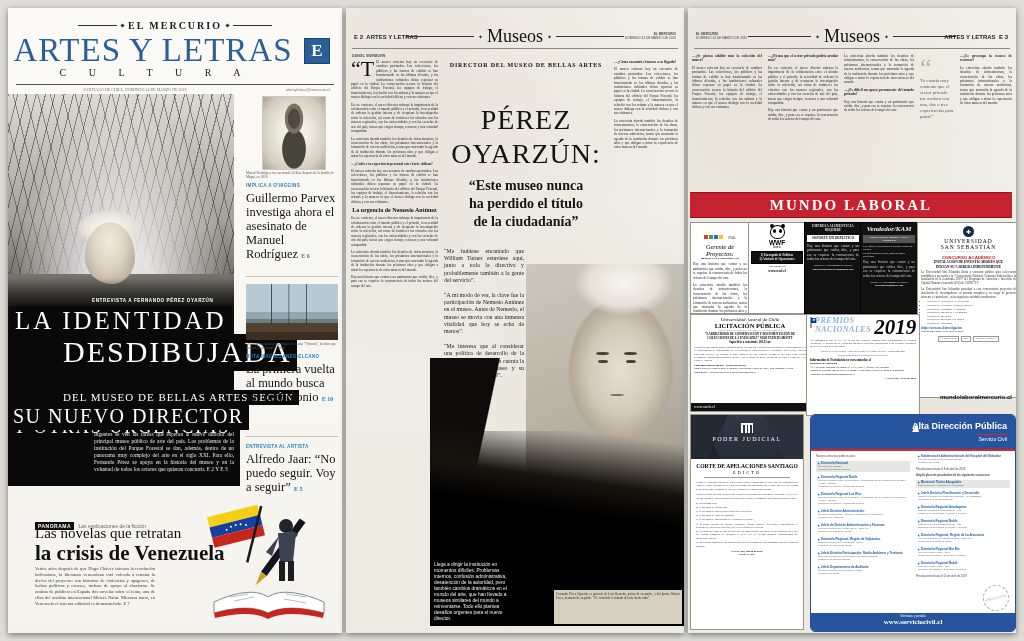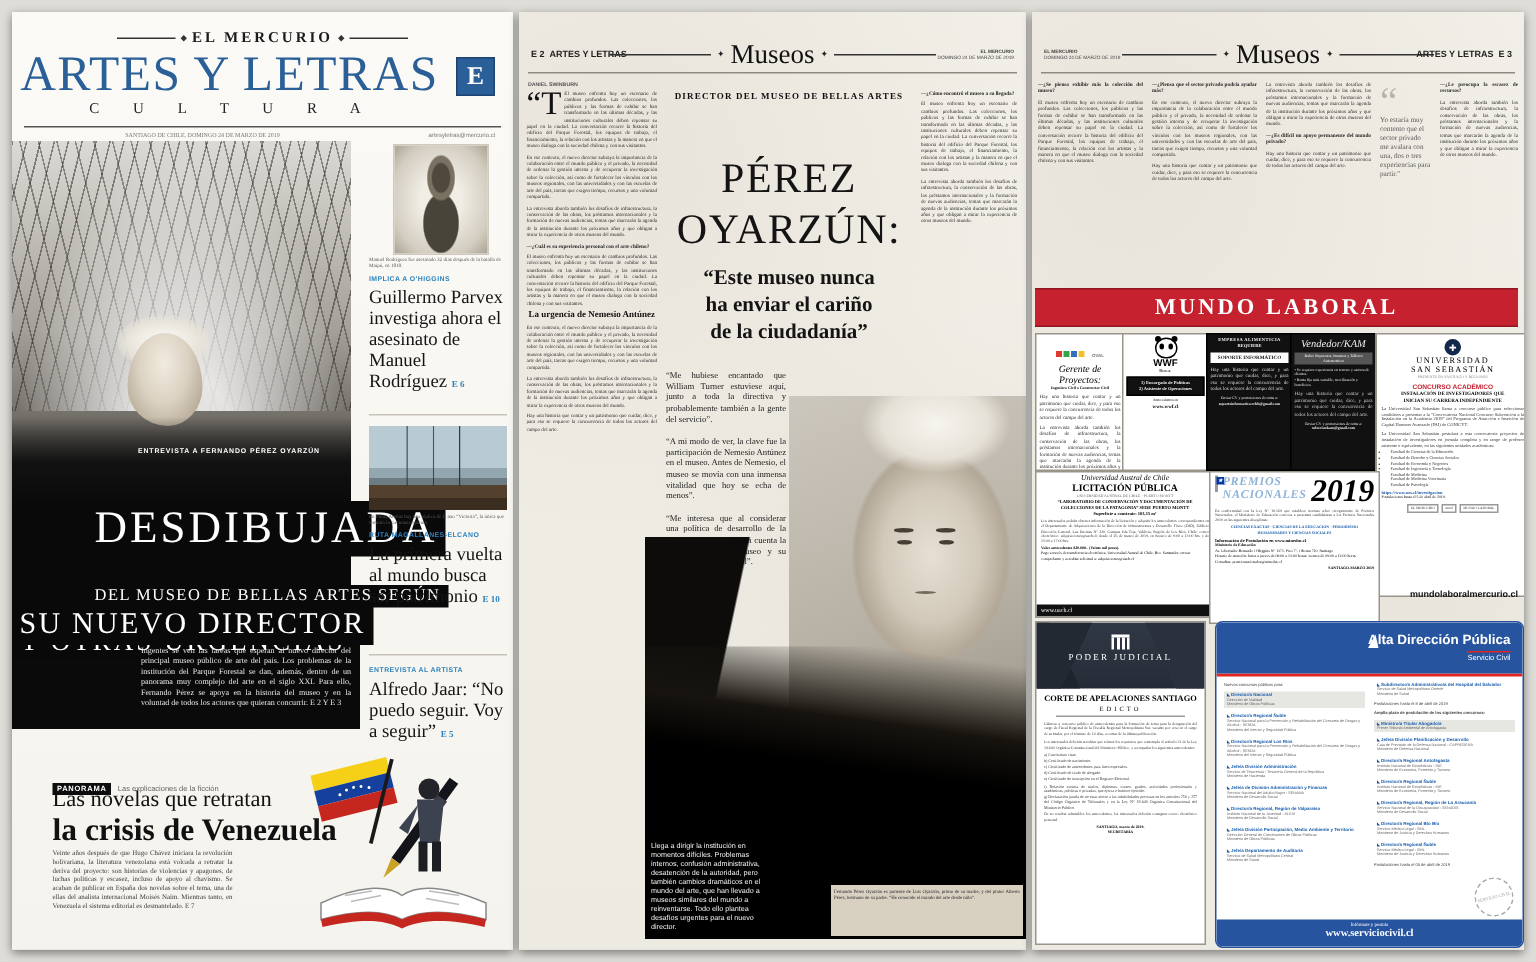--- a/index.html
+++ b/index.html
@@ -169,20 +169,21 @@
     <div class="k mastmail sans">artesyletras@mercurio.cl</div>
 
     <div class="k" id="ph1">
       <div class="roof"></div>
       <div class="hair1"></div>
       <div class="face1"></div>
       <div class="coat"></div>
     </div>
     <div class="k" id="deckbg"></div>
     <div class="k kick1 sans">ENTREVISTA A FERNANDO PÉREZ OYARZÚN</div>
+    <div class="hl" id="hl1">LA IDENTIDAD</div>
     <div class="hl" id="hl2">DESDIBUJADA</div>
     <div class="hl" id="hl3">Y OTRAS URGENCIAS</div>
     <div class="hl" id="hl5">SU NUEVO DIRECTOR</div>
     <div class="hl" id="hl4">DEL MUSEO DE BELLAS ARTES SEGÚN</div>
     <div class="k deck">Ingentes se ven las tareas que esperan al nuevo director del principal museo público de arte del país. Los problemas de la institución del Parque Forestal se dan, además, dentro de un panorama muy complejo del arte en el siglo XXI. Para ello, Fernando Pérez se apoya en la historia del museo y en la voluntad de todos los actores que quieran concurrir. E 2 Y E 3</div>
 
     <div class="k" id="rod"></div>
     <div class="k cap" style="left:238px;top:163px;width:92px;">Manuel Rodríguez fue asesinado 32 días después de la batalla de Maipú, en 1818.</div>
     <div class="k bluek" style="left:238px;top:175px;">IMPLICA A O'HIGGINS</div>
     <div class="k sideh" style="left:238px;top:183px;width:92px;"><span>Guillermo Parvex investiga ahora el asesinato de Manuel Rodríguez</span> <span class="ref">E 6</span></div>
@@ -259,21 +260,21 @@
       <div class="subx">La urgencia de Nemesio Antúnez</div>
       <p class="g">En ese contexto, el nuevo director subraya la importancia de la colaboración entre el mundo público y el privado, la necesidad de ordenar la gestión interna y de recuperar la investigación sobre la colección, así como de fortalecer los vínculos con los museos regionales, con las universidades y con las escuelas de arte del país, tareas que exigen tiempo, recursos y una voluntad compartida.</p>
       <p class="g">La entrevista aborda también los desafíos de infraestructura, la conservación de las obras, los préstamos internacionales y la formación de nuevas audiencias, temas que marcarán la agenda de la institución durante los próximos años y que obligan a mirar la experiencia de otros museos del mundo.</p>
       <p class="g">Hay una historia que contar y un patrimonio que cuidar, dice, y para eso se requiere la concurrencia de todos los actores del campo del arte.</p>
     </div>
 
     <div class="k kick2">DIRECTOR DEL MUSEO DE BELLAS ARTES</div>
     <div class="k h2l" style="top:96px;">PÉREZ</div>
     <div class="k h2l" style="top:130px;">OYARZÚN:</div>
     <div class="k q2l" style="top:170px;">“Este museo nunca</div>
-    <div class="k q2l" style="top:188px;">ha enviar el cariño</div>
+    <div class="k q2l" style="top:188px;">ha perdido el título</div>
     <div class="k q2l" style="top:206px;">de la ciudadanía”</div>
 
     <div class="k mid">
       <p>“Me hubiese encantado que William Turner estuviese aquí, junto a toda la directiva y probablemente también a la gente del servicio”.</p>
       <p>“A mi modo de ver, la clave fue la participación de Nemesio Antúnez en el museo. Antes de Nemesio, el museo se movía con una inmensa vitalidad que hoy se echa de menos”.</p>
       <p>“Me interesa que al considerar una política de desarrollo de la colección tuviéramos en cuenta la vocación de este museo y su colección internacional”.</p>
     </div>
 
     <div class="col" style="left:268px;top:52px;width:64px;height:200px;">
       <p class="g gq">—¿Cómo encontró el museo a su llegada?</p>
@@ -369,21 +370,21 @@
     <div class="ad adk" style="left:116px;top:214px;width:52px;height:86px;padding:2px;text-align:center;">
       <div class="t3" style="font-weight:bold;letter-spacing:.3px;">EMPRESA ALIMENTICIA</div>
       <div class="t3" style="font-weight:bold;">REQUIERE</div>
       <div style="background:#fff;color:#111;font-weight:bold;margin:2px 0;padding:1.5px 0;" class="t34">SOPORTE INFORMÁTICO</div>
       <p class="g" style="color:#ddd;">Hay una historia que contar y un patrimonio que cuidar, dice, y para eso se requiere la concurrencia de todos los actores del campo del arte.</p>
       <div class="t26">Enviar CV y pretensiones de renta a:</div>
       <div class="t26" style="font-weight:bold;">soporteinformatico.rrhh@gmail.com</div>
     </div>
 
     <div class="ad adk" style="left:172px;top:214px;width:52px;height:86px;padding:2px;text-align:center;">
-      <div style="font-size:7px;font-weight:normal;font-style:italic;">Vendedor/KAM</div>
+      <div style="font-size:7px;font-weight:bold;font-style:italic;">Vendedor/KAM</div>
       <div style="background:#555;color:#fff;margin:1.5px 0;padding:1px;" class="t26">Rubro Repuestos, Insumos y Talleres Automotrices</div>
       <div class="t26" style="text-align:left;">• Se requiere experiencia en terreno y cartera de clientes.</div>
       <div class="t26" style="text-align:left;">• Renta fija más variable, movilización y beneficios.</div>
       <p class="g" style="color:#ccc;margin-top:2px;">Hay una historia que contar y un patrimonio que cuidar, dice, y para eso se requiere la concurrencia de todos los actores del campo del arte.</p>
       <div class="t26">Enviar CV y pretensiones de renta a:</div>
       <div class="t26" style="font-weight:bold;">seleccionkam@gmail.com</div>
     </div>
 
     <div class="ad" style="left:229px;top:214px;width:95px;height:168px;padding:3px;">
       <div class="ussl">✚</div>

